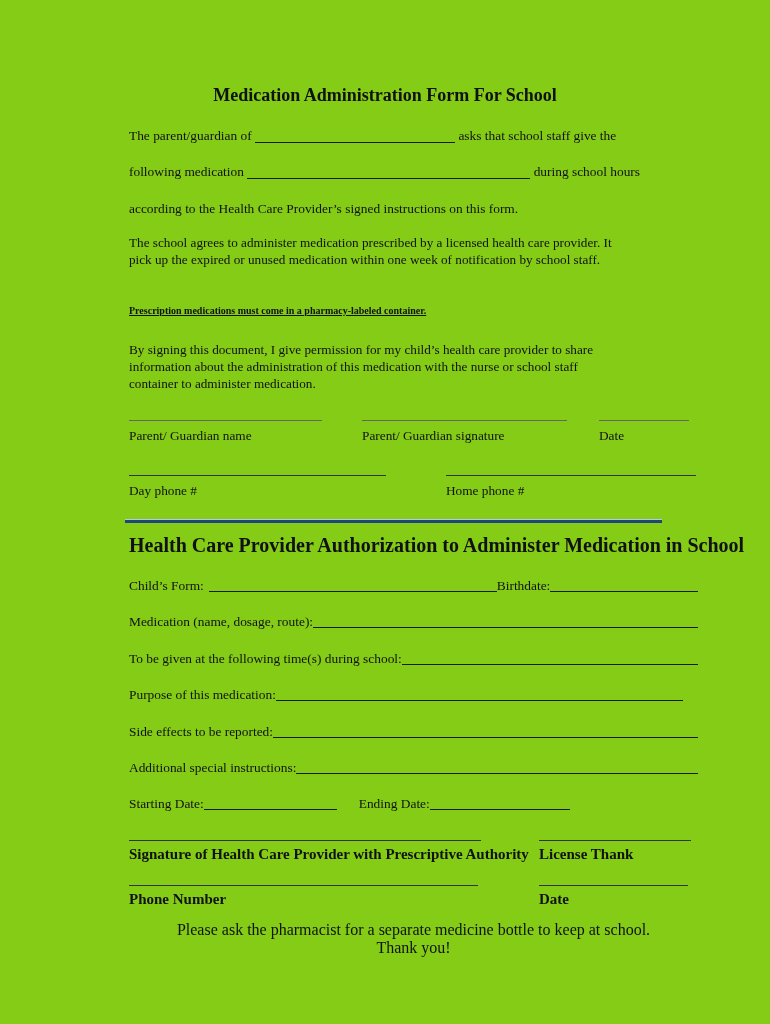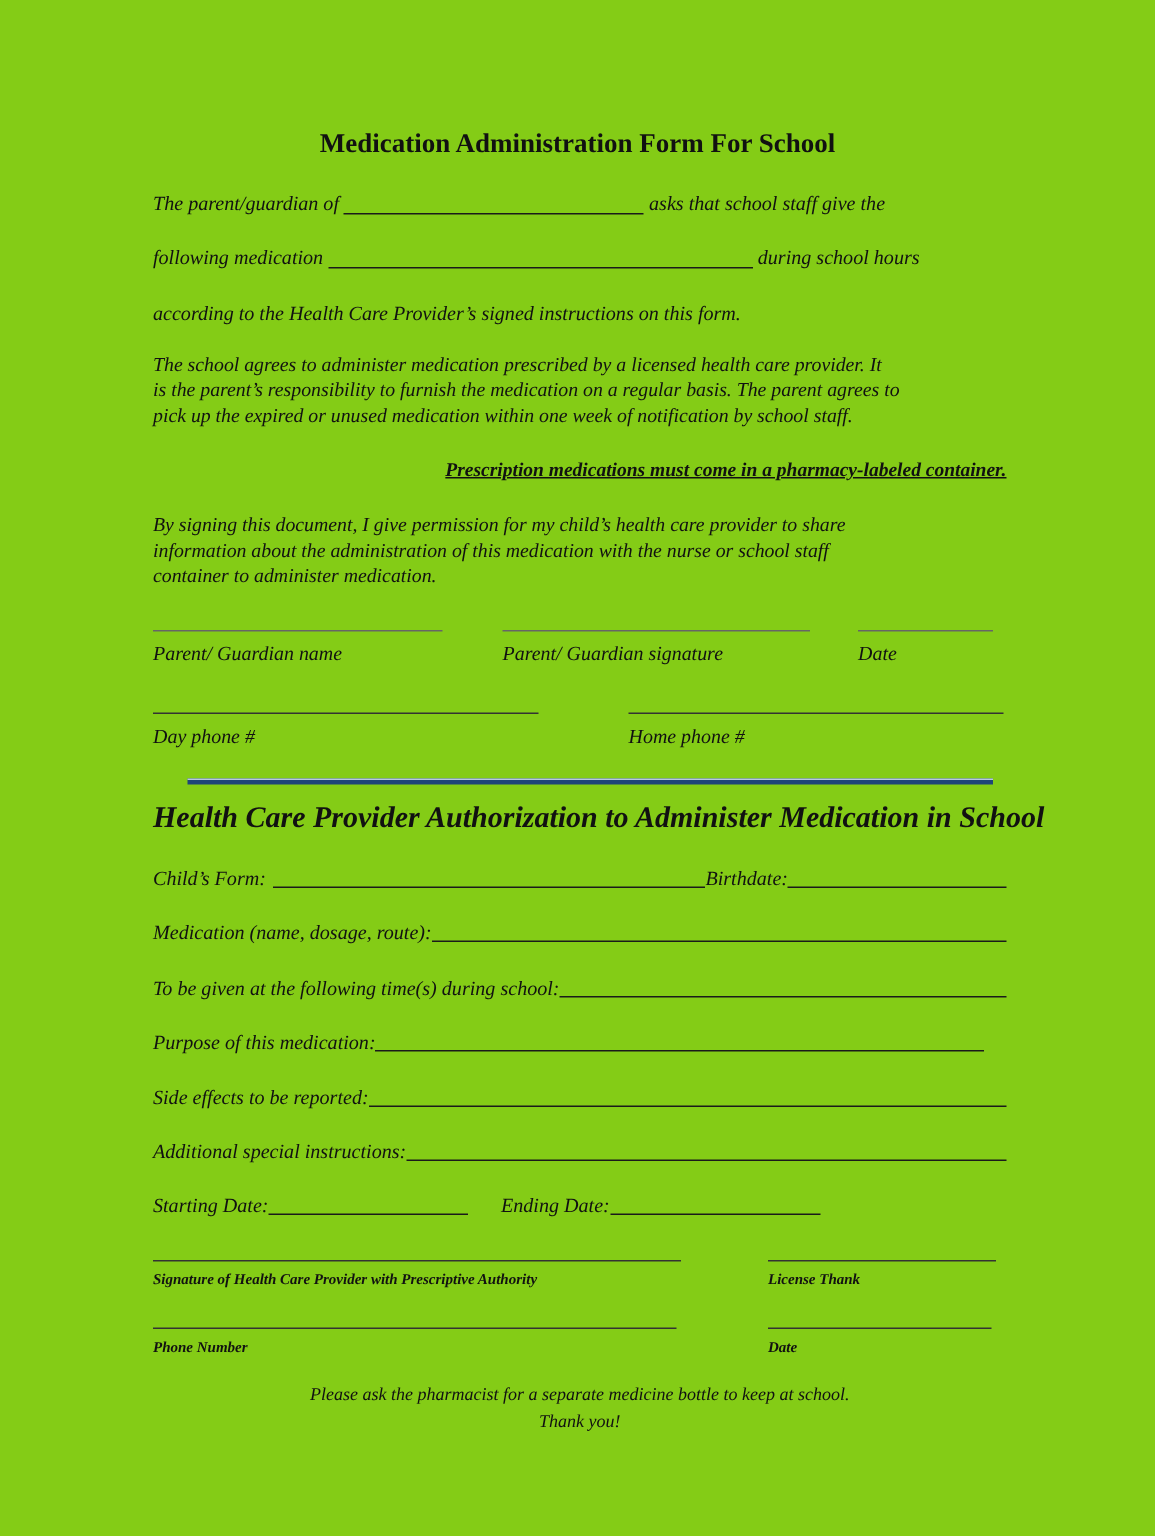--- a/index.html
+++ b/index.html
@@ -4,39 +4,39 @@
 <style>
   html,body { margin:0; padding:0; background:#ffffff; }
   .page {
     position:relative;
     width:770px; height:1024px;
     background:#84cc16;
     font-family:"Liberation Serif","DejaVu Serif",serif;
     color:#111111;
     overflow:hidden;
   }
-  .abs { position:absolute; left:102px; width:569px;font-style:italic; }
+  .abs { position:absolute; left:129px; width:569px; }
   .full { position:absolute; left:0; width:770px; }
 
   .title {
     top:84px; margin:0; text-align:center;
     font-size:18px; font-weight:bold; line-height:22px;
   }
   .body-line { font-size:13.4px; line-height:17px; white-space:nowrap; }
   .para div { font-size:13.2px; line-height:17.2px; white-space:nowrap; }
 
   .blank {
     display:inline-block;
     border-bottom:1px solid #1a1a1a;
     height:1px;
     vertical-align:-3px;
   }
   .notice {
-    top:305px; text-align:right;
-    font-size:13px; font-weight:bold; text-decoration:underline;
+    top:305px; text-align:left;
+    font-size:10px; font-weight:bold; text-decoration:underline;
     white-space:nowrap;
   }
 
   
   .sigrow { display:flex; }
   .sigrow .cell .rule { border-top:1px solid #666; height:0; }
   .sigrow .cell .lab { margin-top:7px; font-size:13.3px; line-height:15px; white-space:nowrap; }
   .sigrow2 .cell .rule { border-top:1px solid #333; }
 
   
@@ -55,25 +55,25 @@
   }
   .h2 {
     top:536px; margin:0;
     font-size:20px; font-weight:bold; line-height:19px; white-space:nowrap;
   }
 
   
   .provrow { display:flex; }
   .provrow .cell .rule { border-top:1px solid #333; height:0; }
   .provrow .cell .lab {
-    margin-top:6px; font-size:10px; font-weight:bold;
+    margin-top:6px; font-size:15px; font-weight:bold;
     line-height:14px; white-space:nowrap;
   }
 
-  .footer-line { text-align:center; font-size:12px; line-height:17px; }
+  .footer-line { text-align:center; font-size:16px; line-height:17px; }
 </style>
 </head>
 <body>
 
 <div class="page">
 
   <h1 class="title full">Medication Administration Form For School</h1>
 
   <div class="abs body-line" style="top:127px">
     <span>The parent/guardian of</span>
@@ -84,21 +84,20 @@
   <div class="abs body-line" style="top:163px">
     <span>following medication</span>
     <span class="blank" style="width:283px"></span>
     <span>during school hours</span>
   </div>
 
   <div class="abs body-line" style="top:200px">according to the Health Care Provider’s signed instructions on this form.</div>
 
   <div class="abs para" style="top:234px">
     <div>The school agrees to administer medication prescribed by a licensed health care provider. It</div>
-    <div>is the parent’s responsibility to furnish the medication on a regular basis. The parent agrees to</div>
     <div>pick up the expired or unused medication within one week of notification by school staff.</div>
   </div>
 
   <div class="abs notice">Prescription medications must come in a pharmacy-labeled container.</div>
 
   <div class="abs para" style="top:341px">
     <div>By signing this document, I give permission for my child’s health care provider to share</div>
     <div>information about the administration of this medication with the nurse or school staff</div>
     <div>container to administer medication.</div>
   </div>

